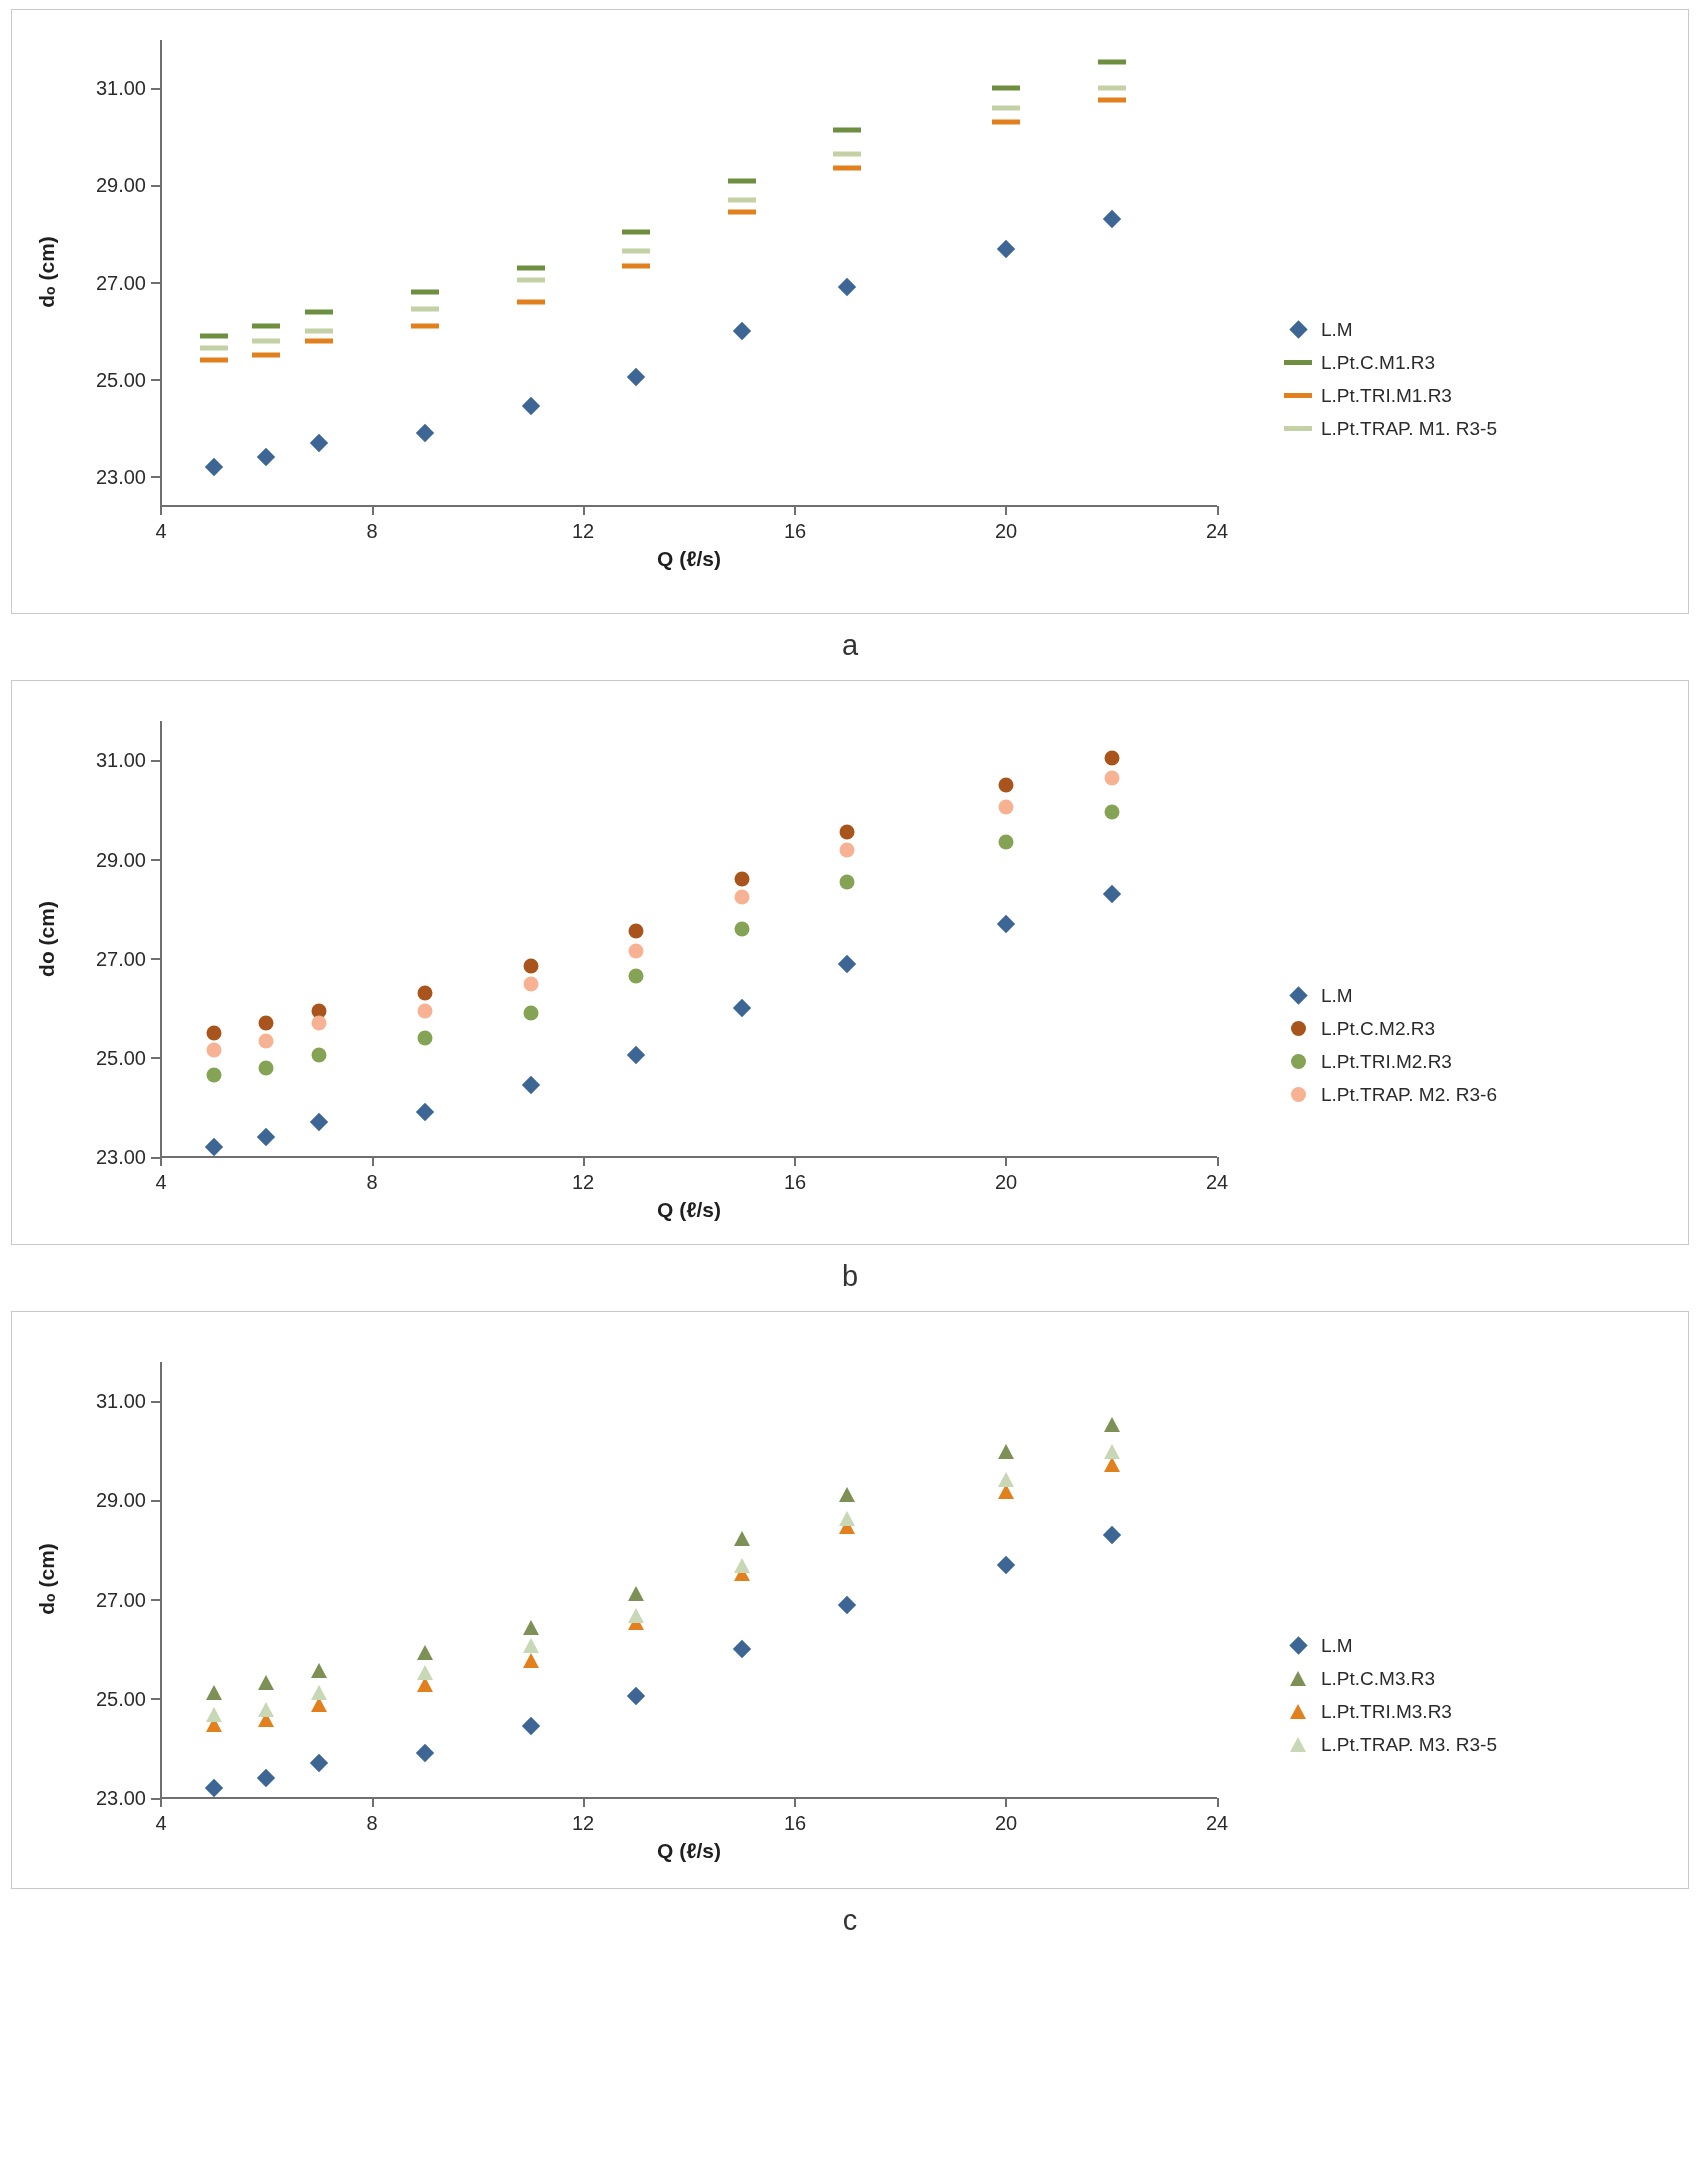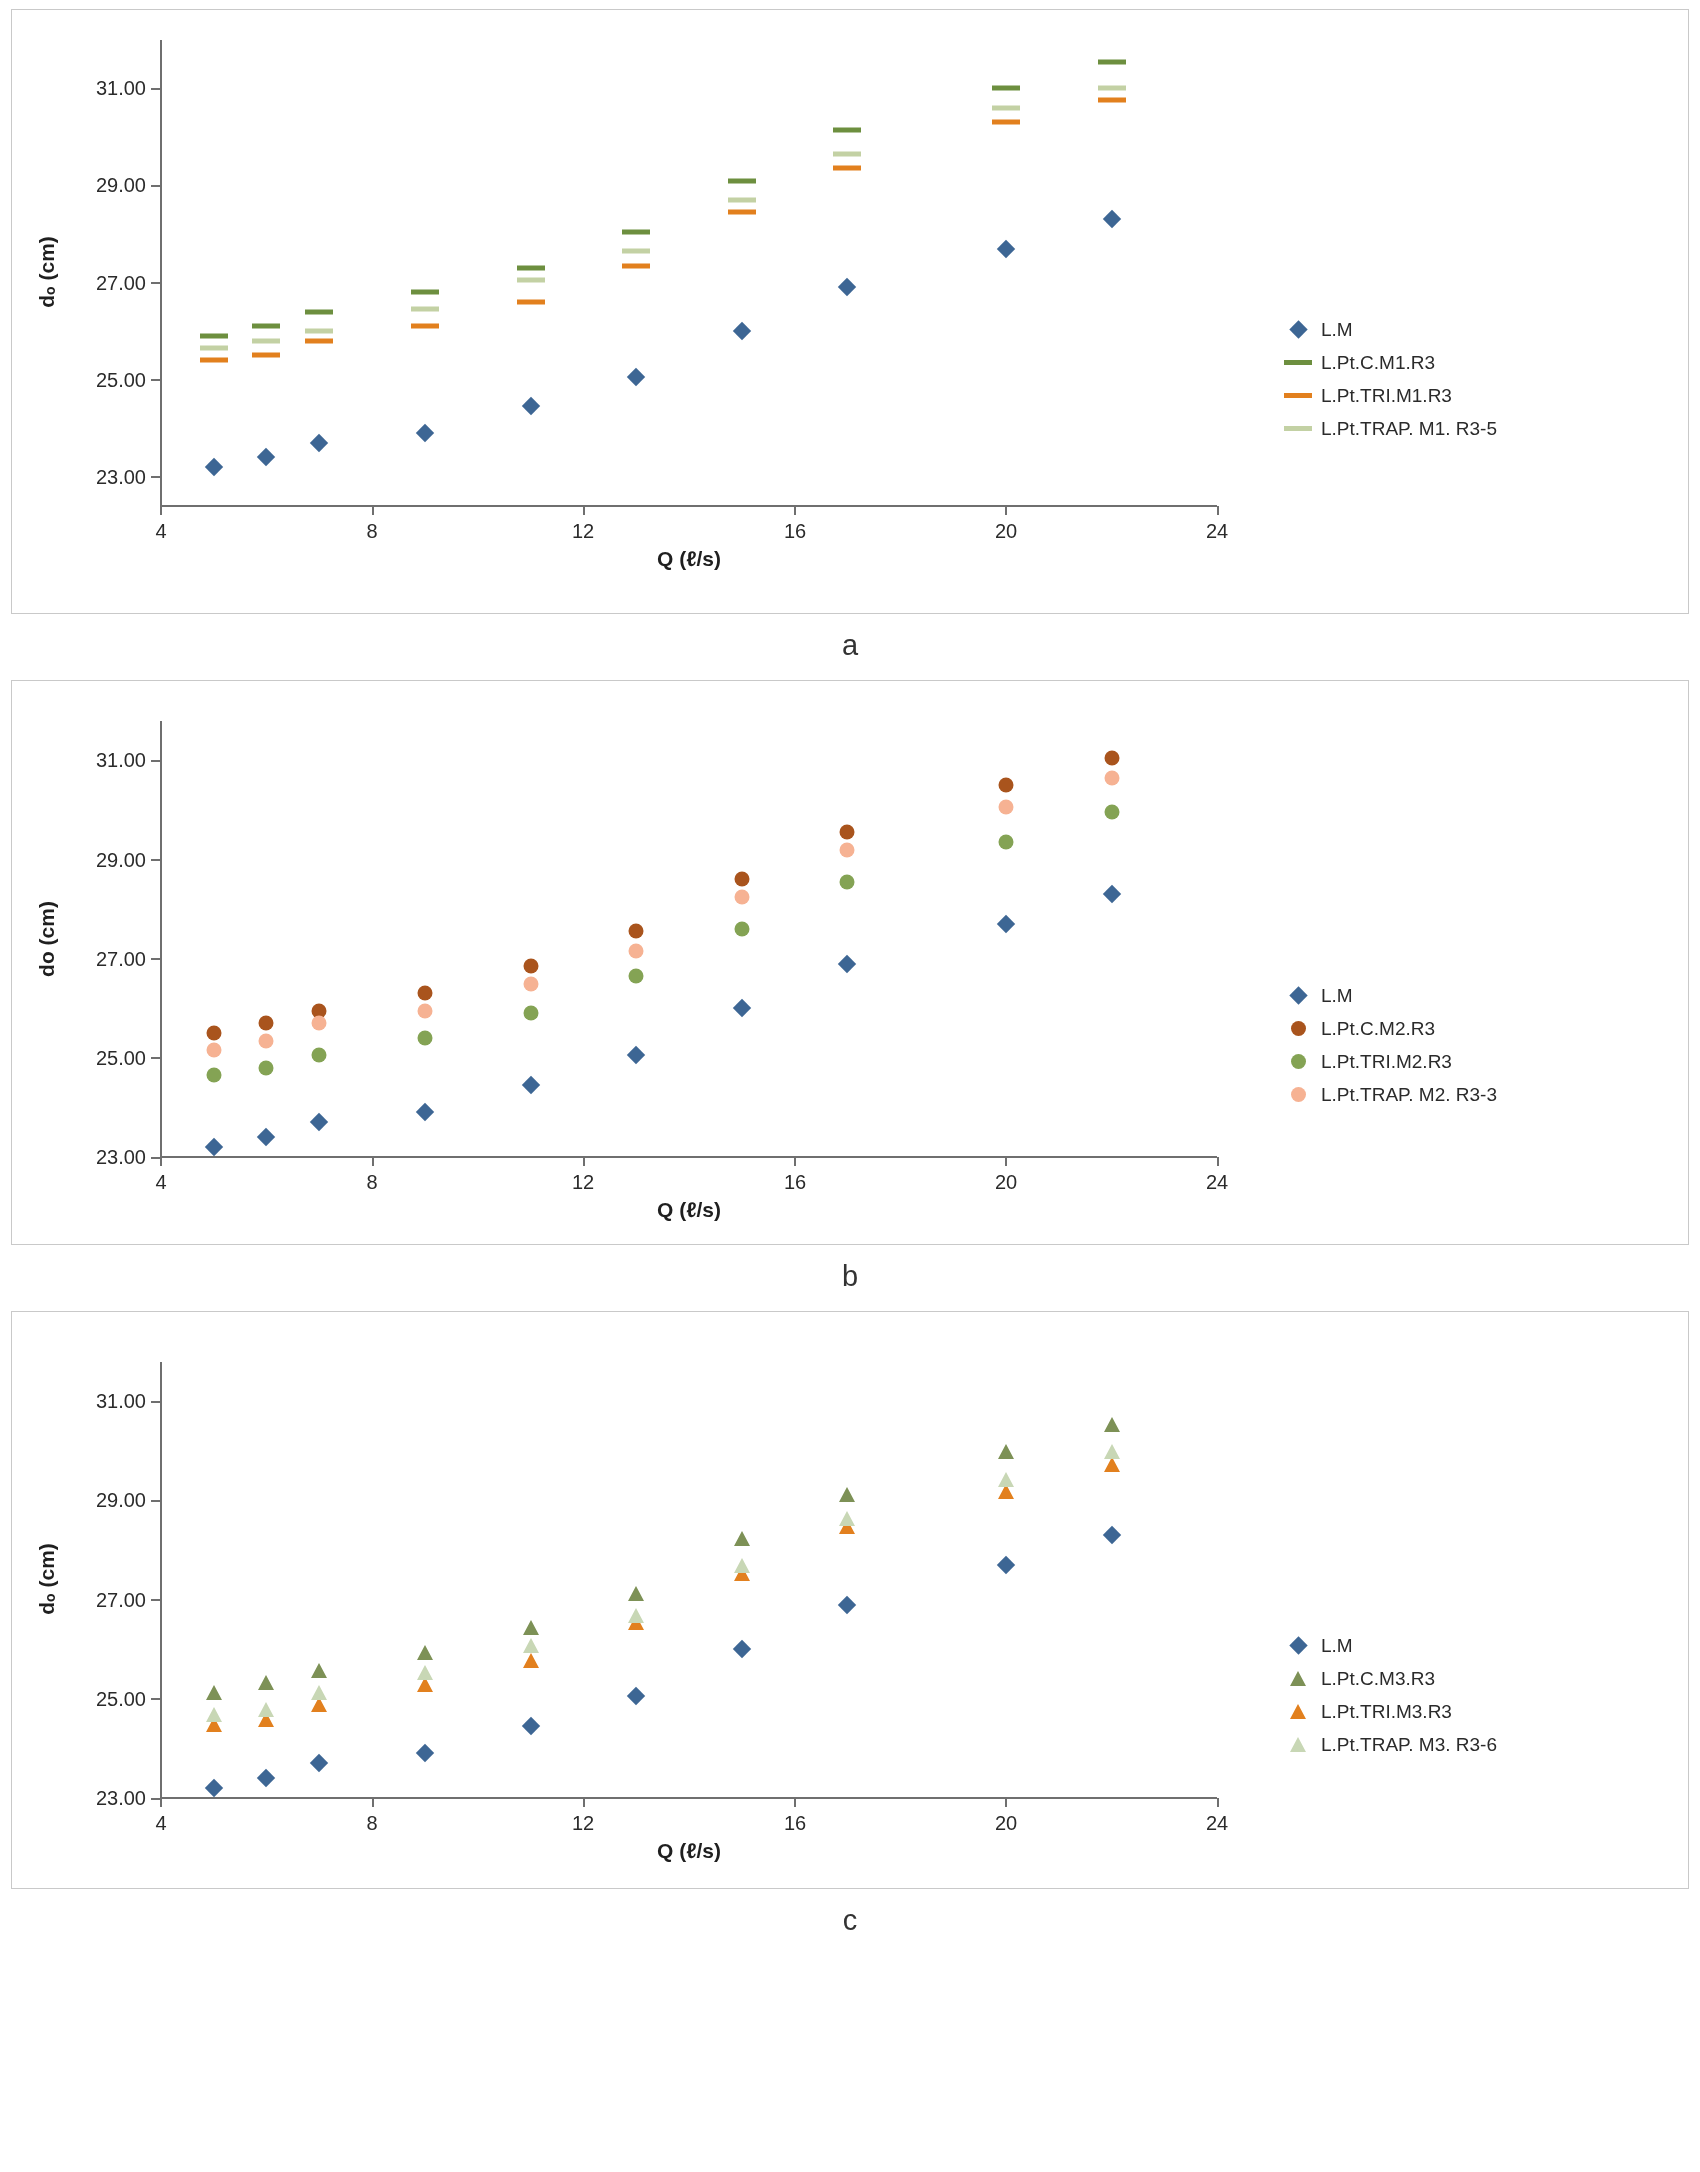--- a/index.html
+++ b/index.html
@@ -321,21 +321,21 @@
           <div class="legend-row">
             <div class="legend-mark">
               <div class="m-circle" style="background: rgb(132, 163, 84); position: relative; transform: none;"></div>
             </div>
             <div>L.Pt.TRI.M2.R3</div>
           </div>
           <div class="legend-row">
             <div class="legend-mark">
               <div class="m-circle" style="background: rgb(246, 178, 147); position: relative; transform: none;"></div>
             </div>
-            <div>L.Pt.TRAP. M2. R3-3</div>
+            <div>L.Pt.TRAP. M2. R3-6</div>
           </div>
         </div>
       </div>
     <div class="panel-label">b</div>
   </div>
 
   <div class="panel-wrap">
     <div class="panel panel-c" id="panel-c">
         <div class="axis-y" style="left: 148px; top: 50px; height: 436px;"></div>
         <div class="axis-x" style="left: 149px; top: 485px; width: 1056px;"></div>
@@ -419,21 +419,21 @@
           <div class="legend-row">
             <div class="legend-mark">
               <div class="m-tri" style="border-bottom: 15px solid rgb(226, 128, 30); position: relative; transform: none;"></div>
             </div>
             <div>L.Pt.TRI.M3.R3</div>
           </div>
           <div class="legend-row">
             <div class="legend-mark">
               <div class="m-tri" style="border-bottom: 15px solid rgb(200, 215, 181); position: relative; transform: none;"></div>
             </div>
-            <div>L.Pt.TRAP. M3. R3-6</div>
+            <div>L.Pt.TRAP. M3. R3-5</div>
           </div>
         </div>
       </div>
     <div class="panel-label">c</div>
   </div>
 
 </div>
 
 
 </body></html>

